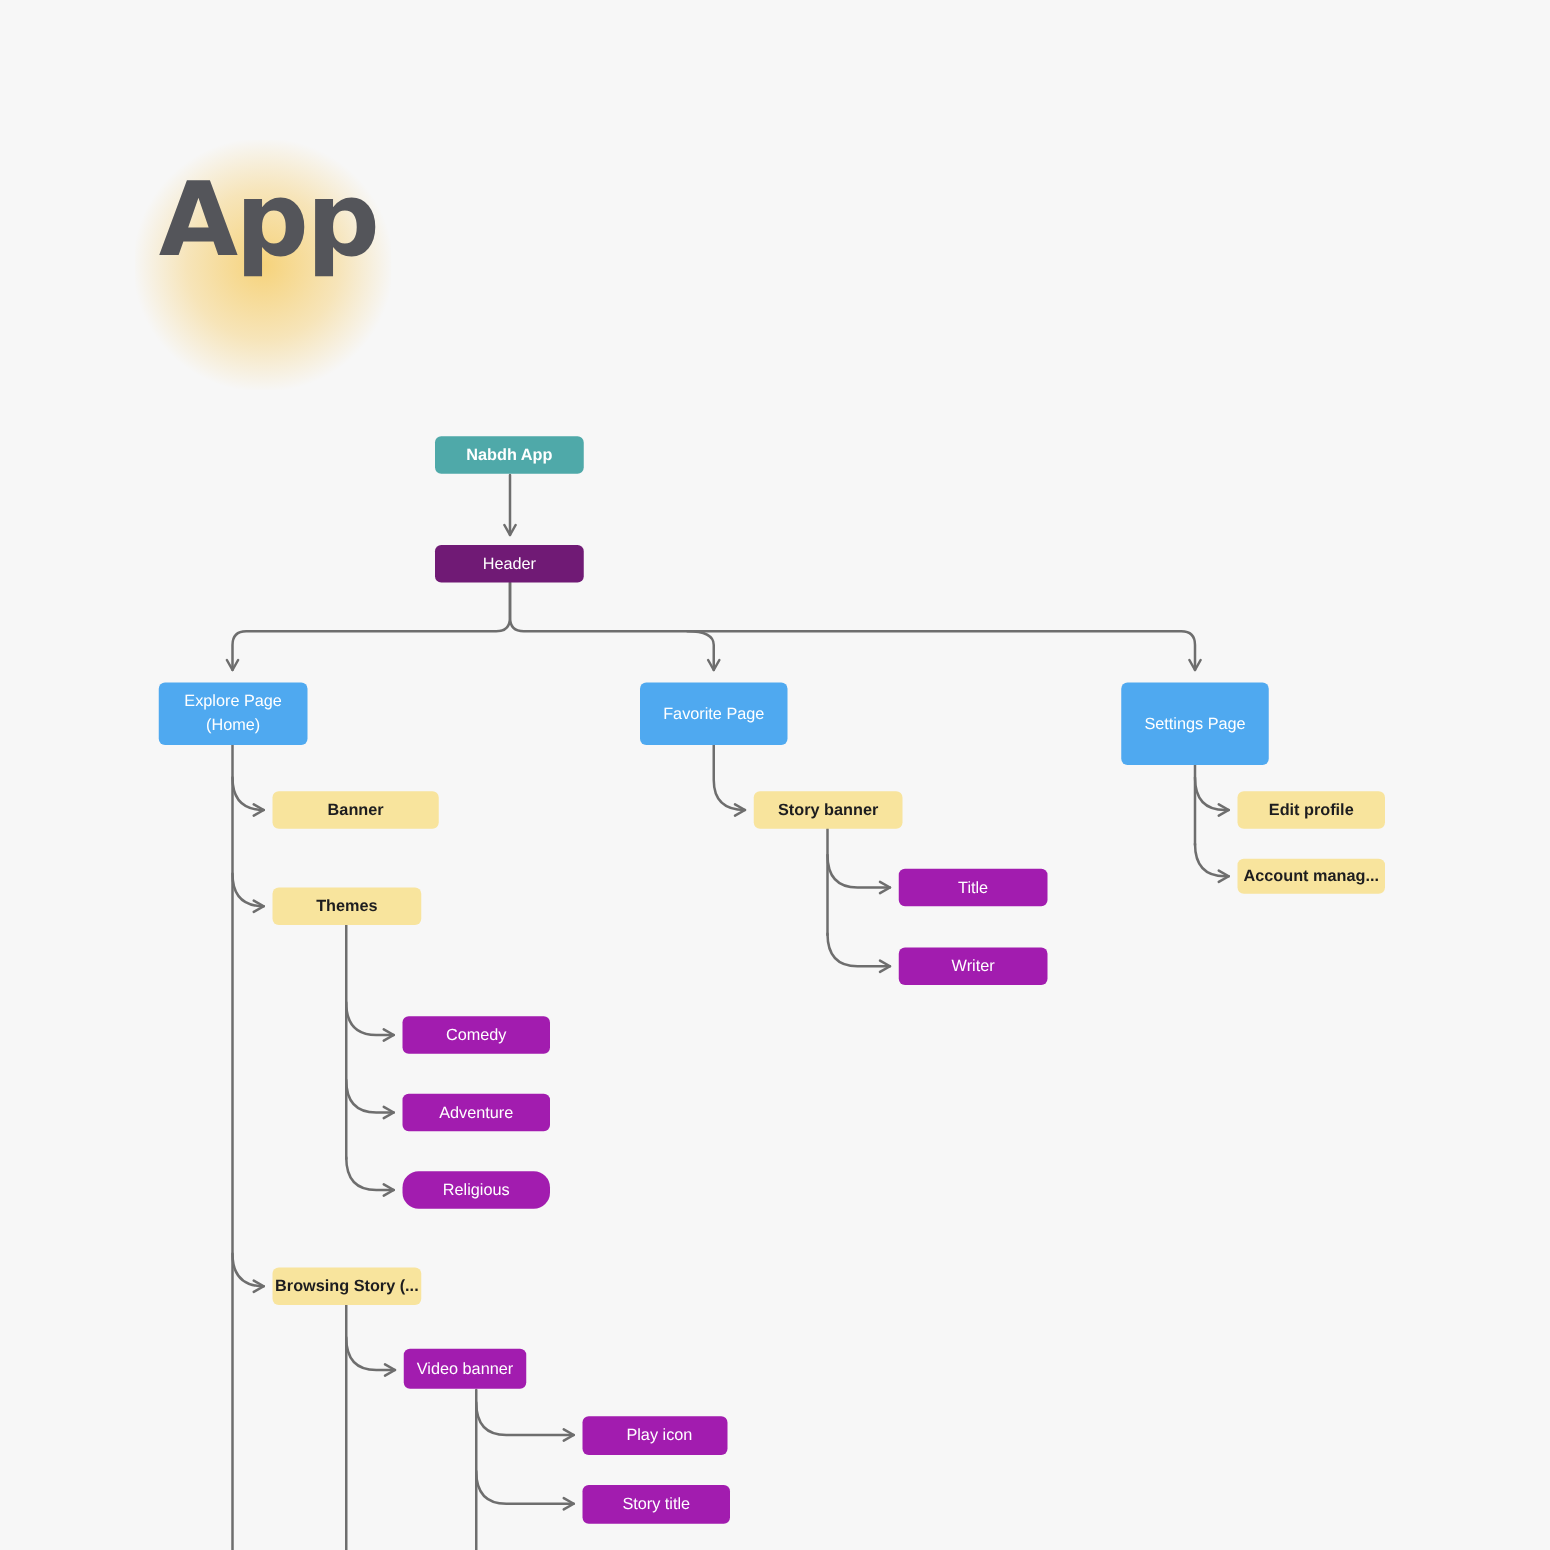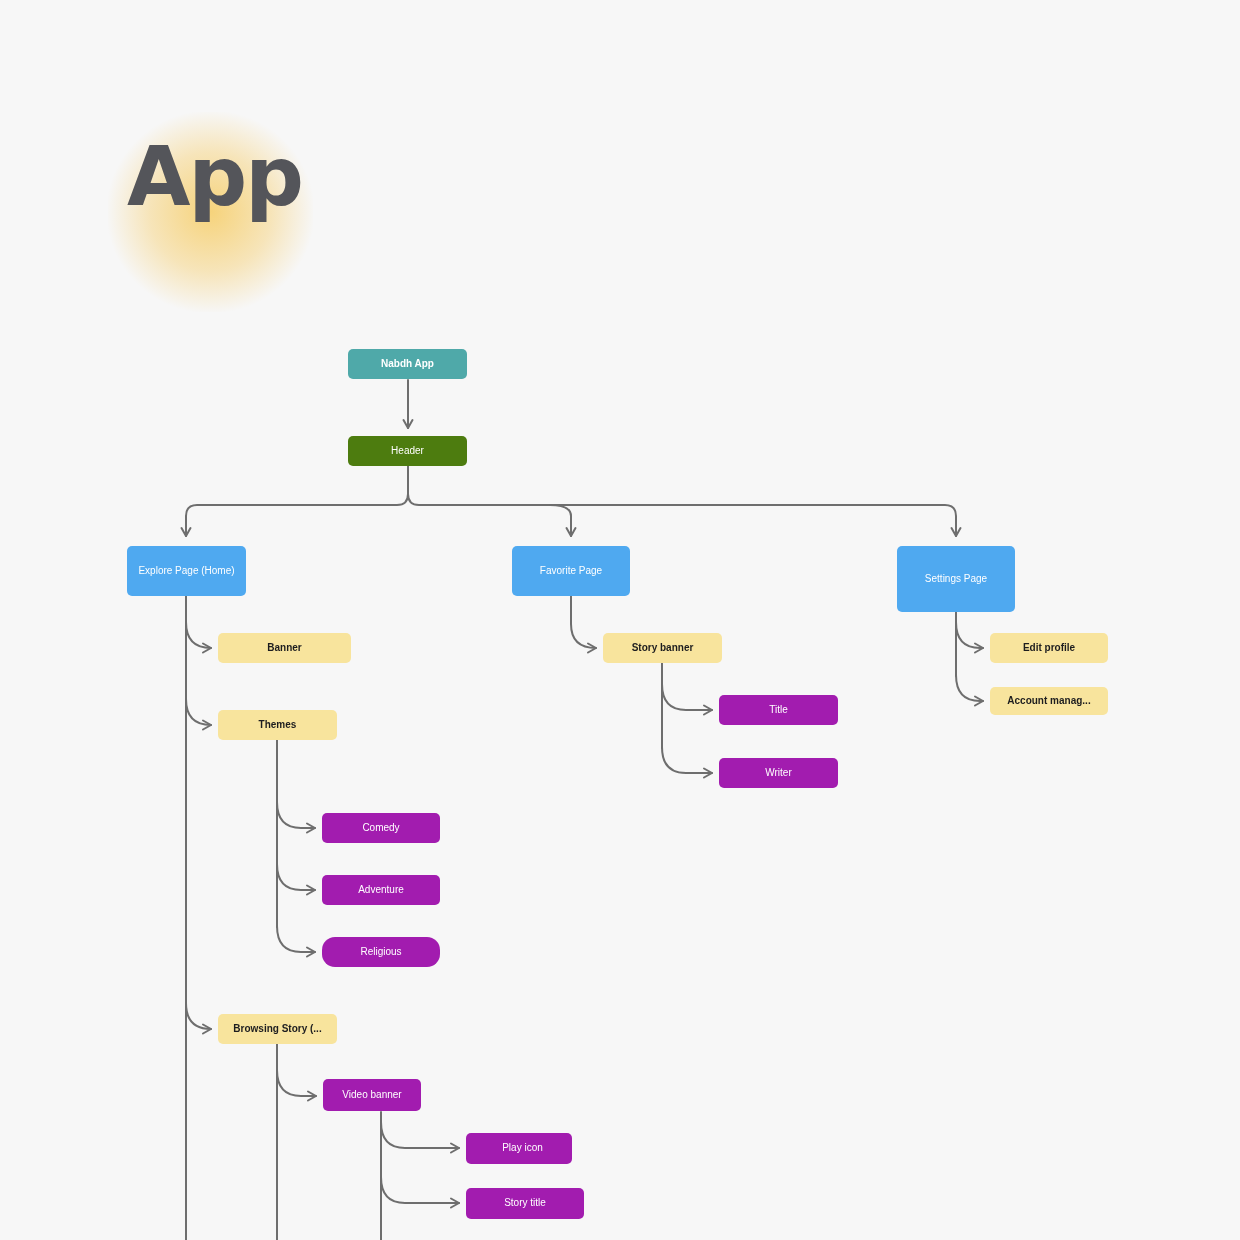--- a/index.html
+++ b/index.html
@@ -34,24 +34,24 @@
 
   
   svg.connectors{position:absolute;left:0;top:0;width:1240px;height:1240px;pointer-events:none;}
   svg.connectors path{fill:none;stroke:#6e6e6e;stroke-width:2;stroke-linecap:round;stroke-linejoin:round;}
 
   
   .node{
     position:absolute;box-sizing:border-box;
     display:flex;align-items:center;justify-content:center;
     text-align:center;border-radius:5px;
-    font-size:10px;line-height:1.45;padding:0 6px;
+    font-size:13px;line-height:1.45;padding:0 6px;
   }
   .teal  {background:#4fa9a9;color:#ffffff;font-weight:bold;}
-  .pink  {background:#4d7c0f;color:#ffffff;font-weight:500;}
+  .pink  {background:#701a75;color:#ffffff;font-weight:500;}
   .blue  {background:#4fa9f0;color:#ffffff;font-weight:500;}
   .yellow{background:#f8e49d;color:#1d1d1f;font-weight:600;}
   .gray  {background:#a21caf;color:#ffffff;font-weight:500;}
 
   .n-nabdh       {left:348px;top:349px;width:119px;height:30px;}
   .n-header      {left:348px;top:436px;width:119px;height:30px;}
   .n-explore     {left:127px;top:546px;width:119px;height:50px;}
   .n-favorite    {left:512px;top:546px;width:118px;height:50px;}
   .n-settings    {left:897px;top:546px;width:118px;height:66px;}
   .n-banner      {left:218px;top:633px;width:133px;height:30px;}
@@ -59,21 +59,21 @@
   .n-story-banner{left:603px;top:633px;width:119px;height:30px;}
   .n-title-box   {left:719px;top:695px;width:119px;height:30px;}
   .n-writer      {left:719px;top:758px;width:119px;height:30px;}
   .n-edit-profile{left:990px;top:633px;width:118px;height:30px;}
   .n-account     {left:990px;top:687px;width:118px;height:28px;white-space:nowrap;}
   .n-comedy      {left:322px;top:813px;width:118px;height:30px;}
   .n-adventure   {left:322px;top:875px;width:118px;height:30px;}
   .n-religious   {left:322px;top:937px;width:118px;height:30px;border-radius:13px;}
   .n-browsing    {left:218px;top:1014px;width:119px;height:30px;white-space:nowrap;}
   .n-video       {left:323px;top:1079px;width:98px;height:32px;}
-  .n-play        {left:466px;top:1133px;width:106px;height:31px;padding-left:13px;}
+  .n-play        {left:466px;top:1133px;width:116px;height:31px;padding-left:13px;}
   .n-story-title {left:466px;top:1188px;width:118px;height:31px;}
 </style>
 </head>
 <body>
 
 <div class="canvas">
 
   <div class="glow"></div>
   <div class="title-app">App</div>
 

